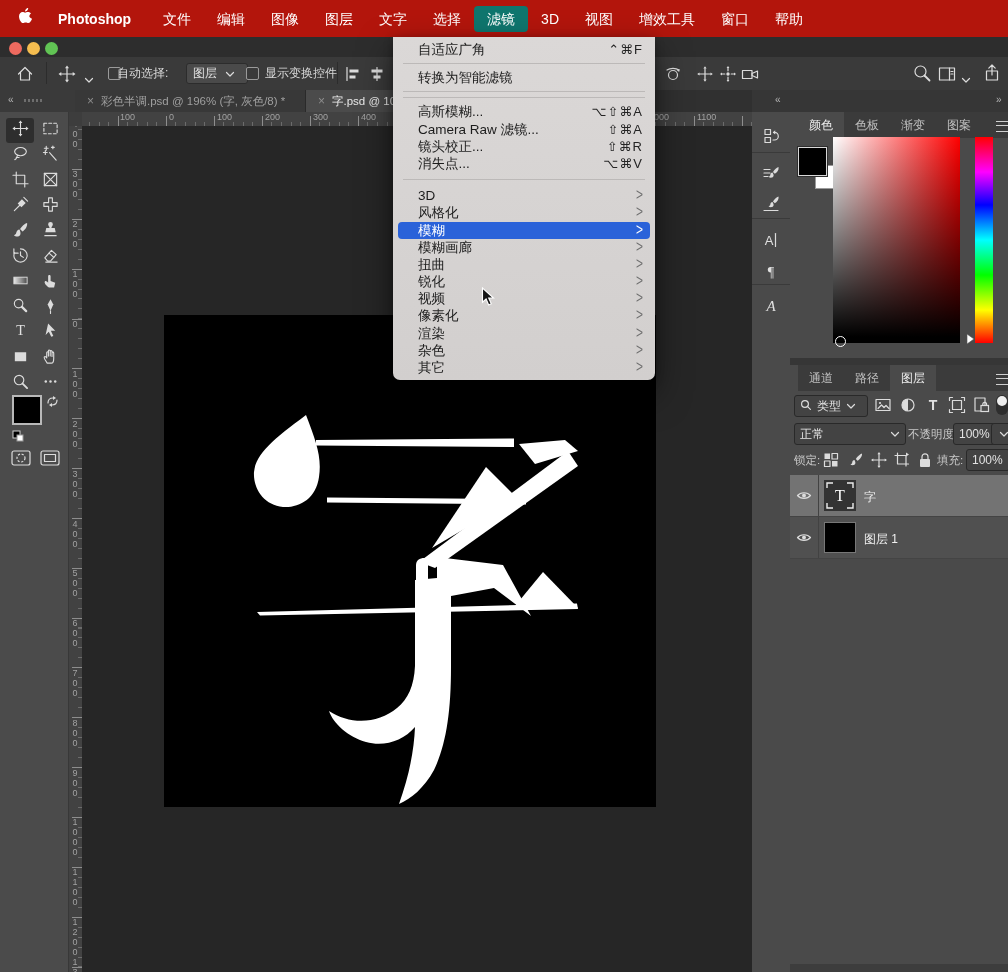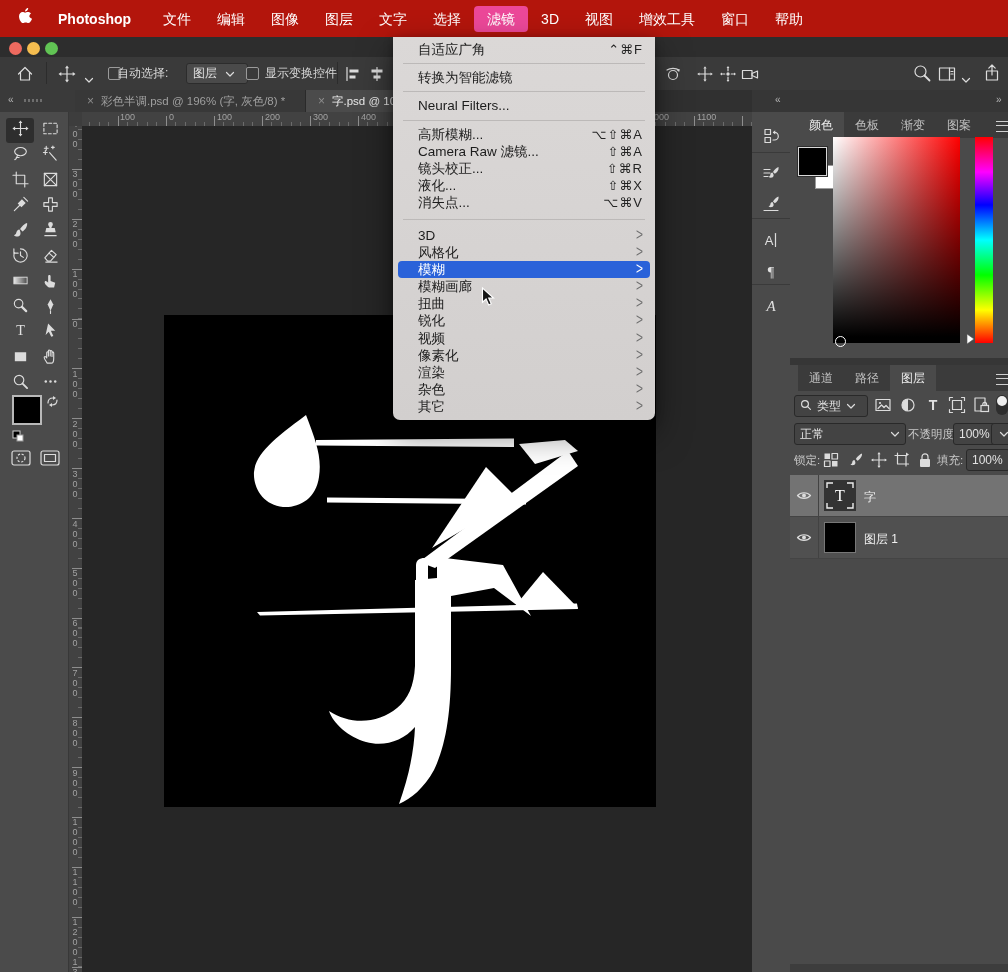--- a/index.html
+++ b/index.html
@@ -5,21 +5,21 @@
   html,body{margin:0;padding:0;background:#111;}
   #app{position:relative;width:1008px;height:972px;overflow:hidden;
        font-family:"Liberation Sans","DejaVu Sans",sans-serif;
        -webkit-font-smoothing:antialiased;color:#ddd;}
   .abs{position:absolute;}
   .s{stroke:#dcdcdc;stroke-width:1.2;fill:none;stroke-linecap:round;stroke-linejoin:round}
   .f{fill:#dcdcdc}
   
   #menubar{left:0;top:0;width:1008px;height:37px;background:#b3150c;display:flex;align-items:center;color:#fff;font-size:14px;}
   .mb-item{padding:0 13px;height:26px;line-height:26px;border-radius:4px;white-space:nowrap;}
-  .mb-item.active{background:#ec4899;}
+  .mb-item.active{background:#0f766e;}
   .mb-app{font-weight:bold;margin:0 6px 0 8px;}
   
   #chrome{left:0;top:37px;width:1008px;height:20px;background:#2d2d2d;}
   .tl{position:absolute;top:5px;width:13px;height:13px;border-radius:50%;}
   
   #optbar{left:0;top:57px;width:1008px;height:33px;background:#3a3a3a;border-bottom:1px solid #282828;}
   .opt-sep{position:absolute;top:5px;width:1px;height:22px;background:#2c2c2c;}
   .checkbox{position:absolute;width:11px;height:11px;border:1px solid #9a9a9a;border-radius:2px;background:#3a3a3a;}
   .opt-label{position:absolute;font-size:12px;color:#d8d8d8;line-height:12px;}
   .opt-select{position:absolute;height:19px;background:#4a4a4a;border:1px solid #2c2c2c;border-radius:3px;
@@ -669,39 +669,32 @@
   <div id="filtermenu" class="abs">
       <div class="menu-item">
         <span class="lbl">自适应广角</span>
         <span class="sc">⌃⌘F</span>
       </div>
       <div class="menu-sep"></div>
       <div class="menu-item">
         <span class="lbl">转换为智能滤镜</span>
       </div>
       <div class="menu-sep"></div>
-      <div class="menu-item">
-        <span class="lbl">Neural Filters...</span>
-      </div>
       <div class="menu-sep"></div>
       <div class="menu-item">
         <span class="lbl">高斯模糊...</span>
         <span class="sc">⌥⇧⌘A</span>
       </div>
       <div class="menu-item">
         <span class="lbl">Camera Raw 滤镜...</span>
         <span class="sc">⇧⌘A</span>
       </div>
       <div class="menu-item">
         <span class="lbl">镜头校正...</span>
         <span class="sc">⇧⌘R</span>
-      </div>
-      <div class="menu-item">
-        <span class="lbl">液化...</span>
-        <span class="sc">⇧⌘X</span>
       </div>
       <div class="menu-item">
         <span class="lbl">消失点...</span>
         <span class="sc">⌥⌘V</span>
       </div>
       <div class="menu-sep big"></div>
       <div class="menu-item">
         <span class="lbl">3D</span>
         <span class="arr">&gt;</span>
       </div>

